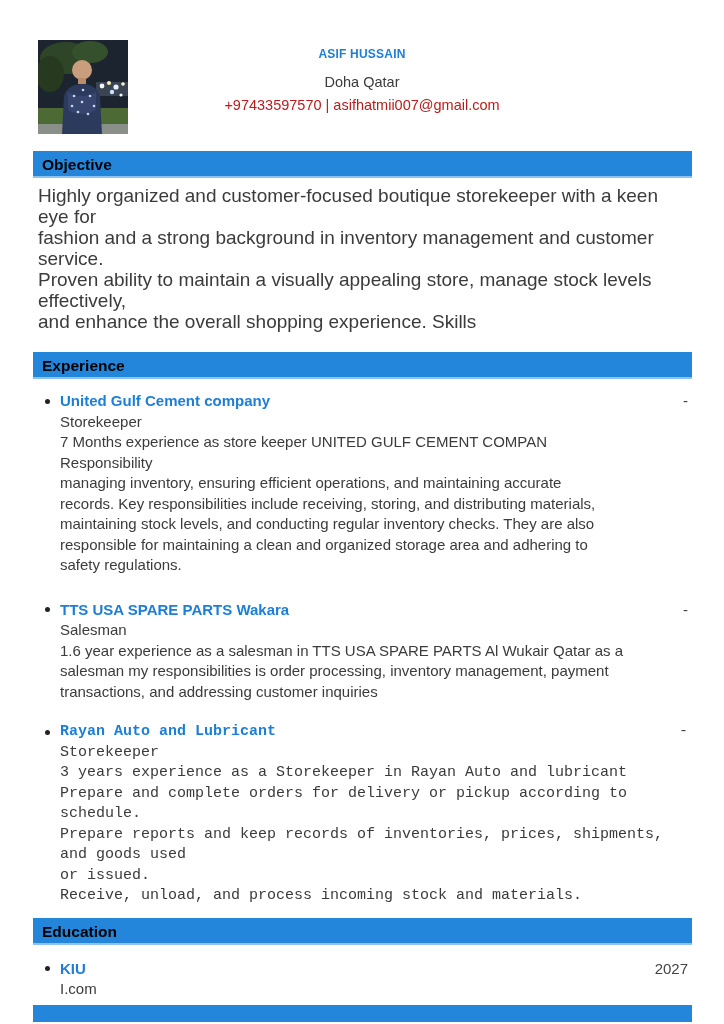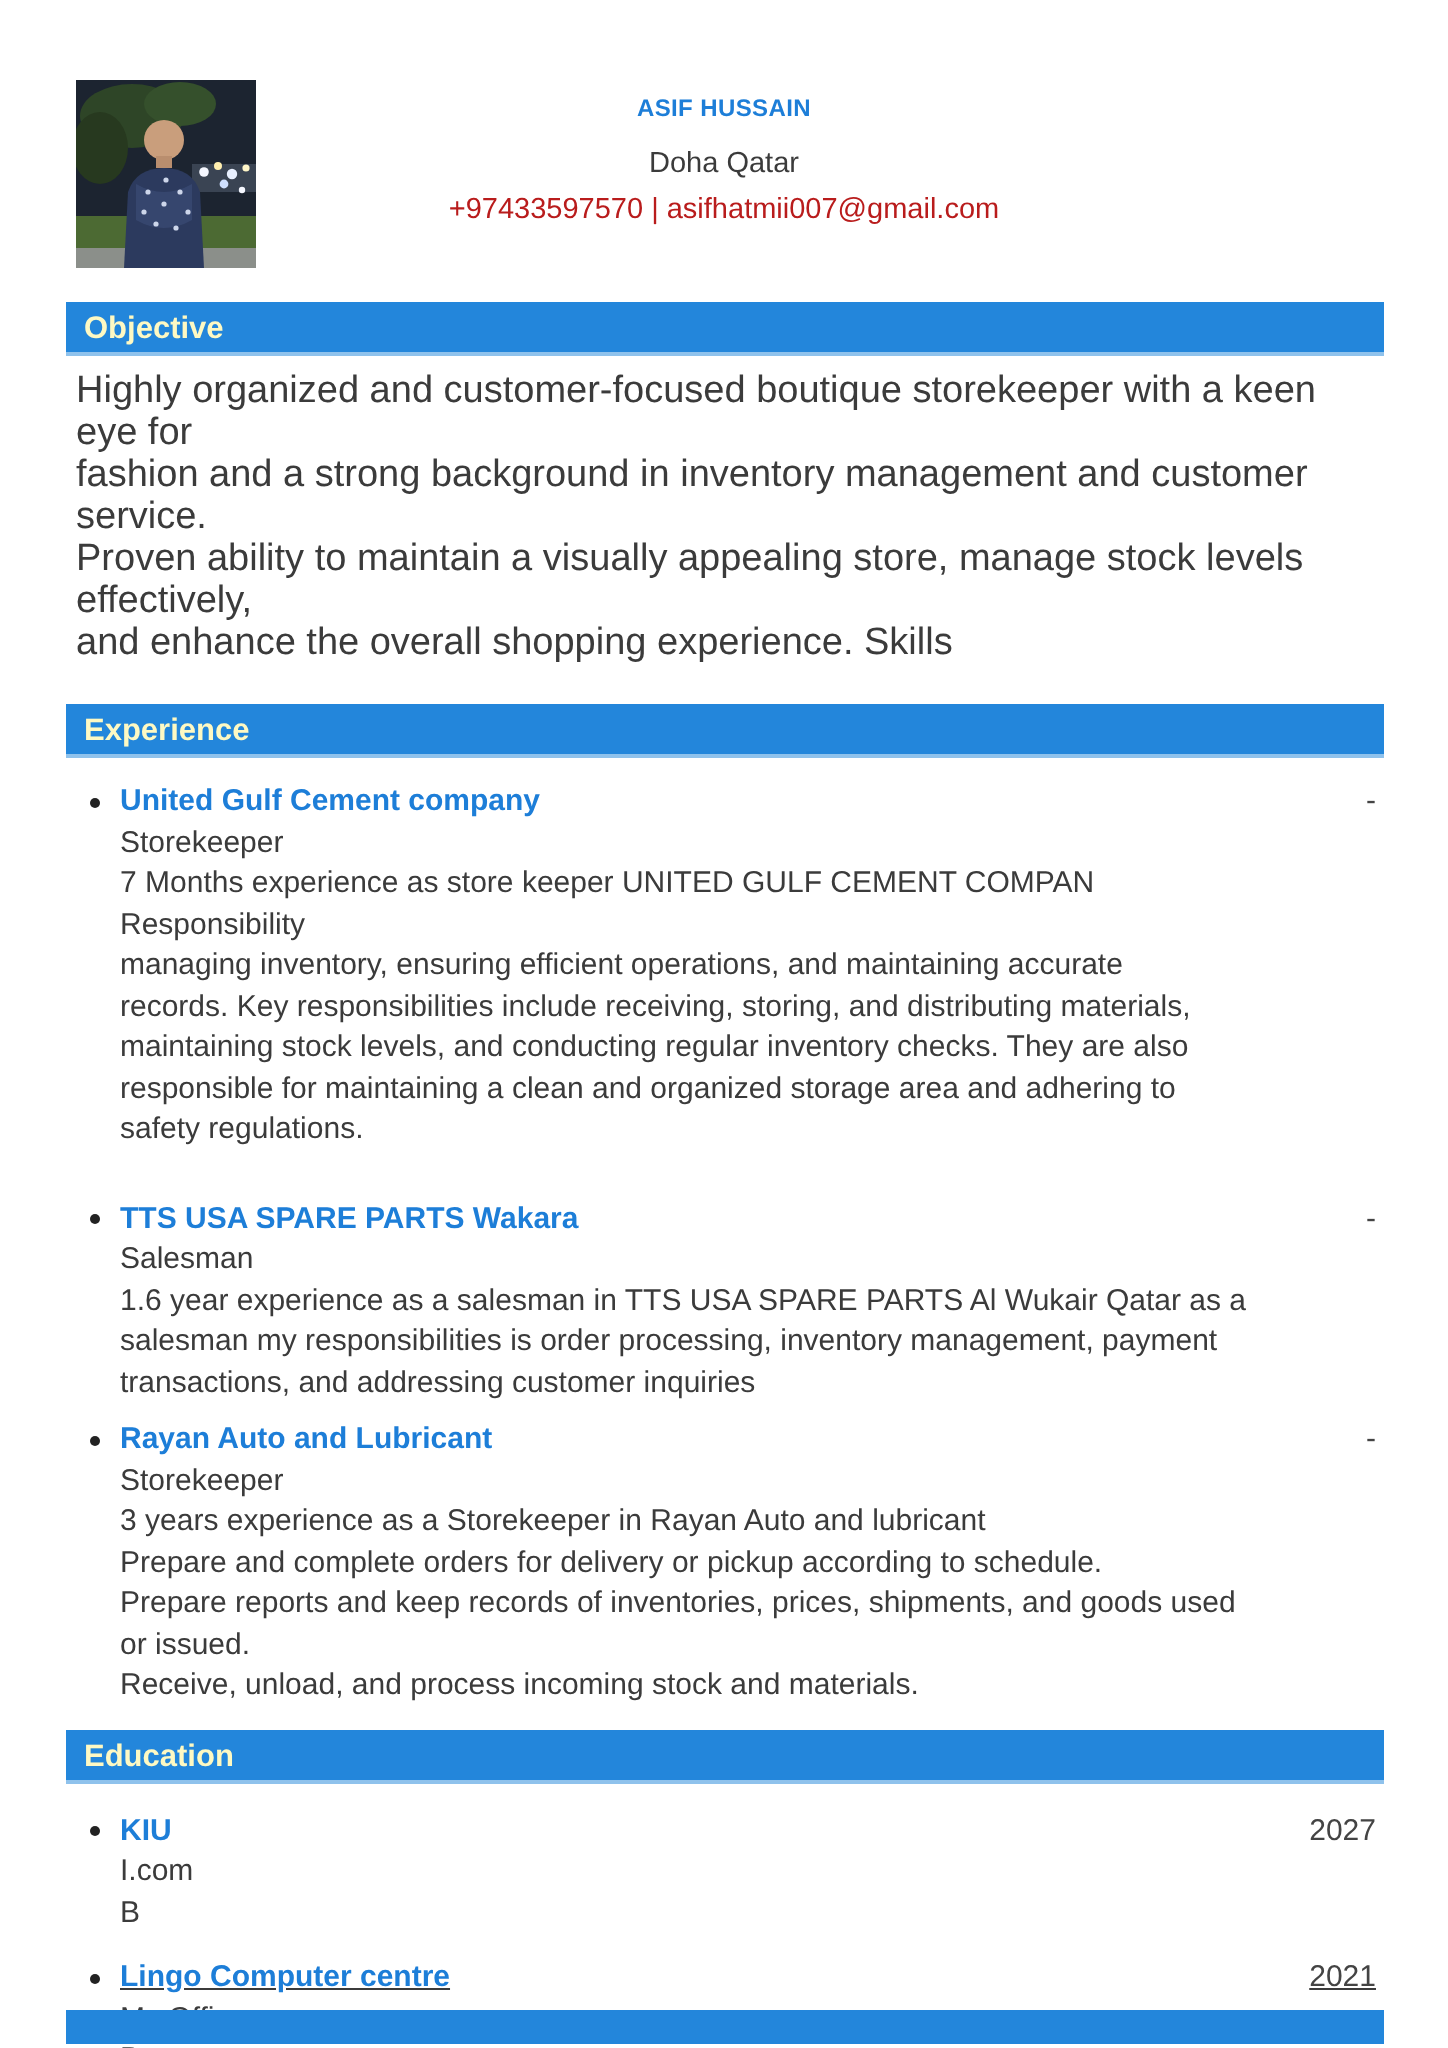--- a/index.html
+++ b/index.html
@@ -21,41 +21,41 @@
   }
   .name{
     margin:0;font-size:12px;font-weight:bold;color:#1d7ed8;line-height:20px;letter-spacing:.2px;
   }
   .location{margin-top:9px;font-size:14.5px;line-height:18px;color:#3b3b3b;}
   .contact{margin-top:5px;font-size:14.5px;line-height:18px;color:#b91c1c;}
   
   .section-bar{
     margin-left:33px;margin-right:32px;height:27px;
     background:#2386db;border-bottom:2px solid #8fc2ec;
-    color:#fef9c3;font-size:15.5px;font-weight:bold;line-height:27px;
+    color:#000000;font-size:15.5px;font-weight:bold;line-height:27px;
     padding-left:9px;box-sizing:border-box;
   }
   .bar-objective{margin-top:37px;}
   .bar-experience{margin-top:20px;}
   .bar-education{margin-top:11px;}
   .bar-partial{
     position:absolute;left:33px;right:32px;top:1005px;height:17px;
     background:#2386db;
   }
   
   .para{
     margin:7px 36px 0 38px;
     font-size:19px;line-height:21px;
     white-space:pre-line;
   }
   
   .item{margin-left:45px;margin-right:36px;font-size:15px;line-height:20.5px;}
   .item-exp1{margin-top:12px;}
   .item-exp2{margin-top:24px;}
-  .item-exp3{margin-top:8px;}
+  .item-exp3{margin-top:20px;font-family:Liberation Mono, monospace;}
   .item-edu1{margin-top:14px;}
   .item-edu2{margin-top:12px;text-decoration:underline;}
   .item-head{display:flex;align-items:center;}
   .bullet{
     flex:0 0 auto;width:5px;height:5px;border-radius:50%;
     background:#222222;margin-right:10px;
   }
   .company{font-weight:bold;color:#1d7ed8;}
   .head-right{margin-left:auto;color:#444444;}
   .item-body{padding-left:15px;white-space:pre-line;}

